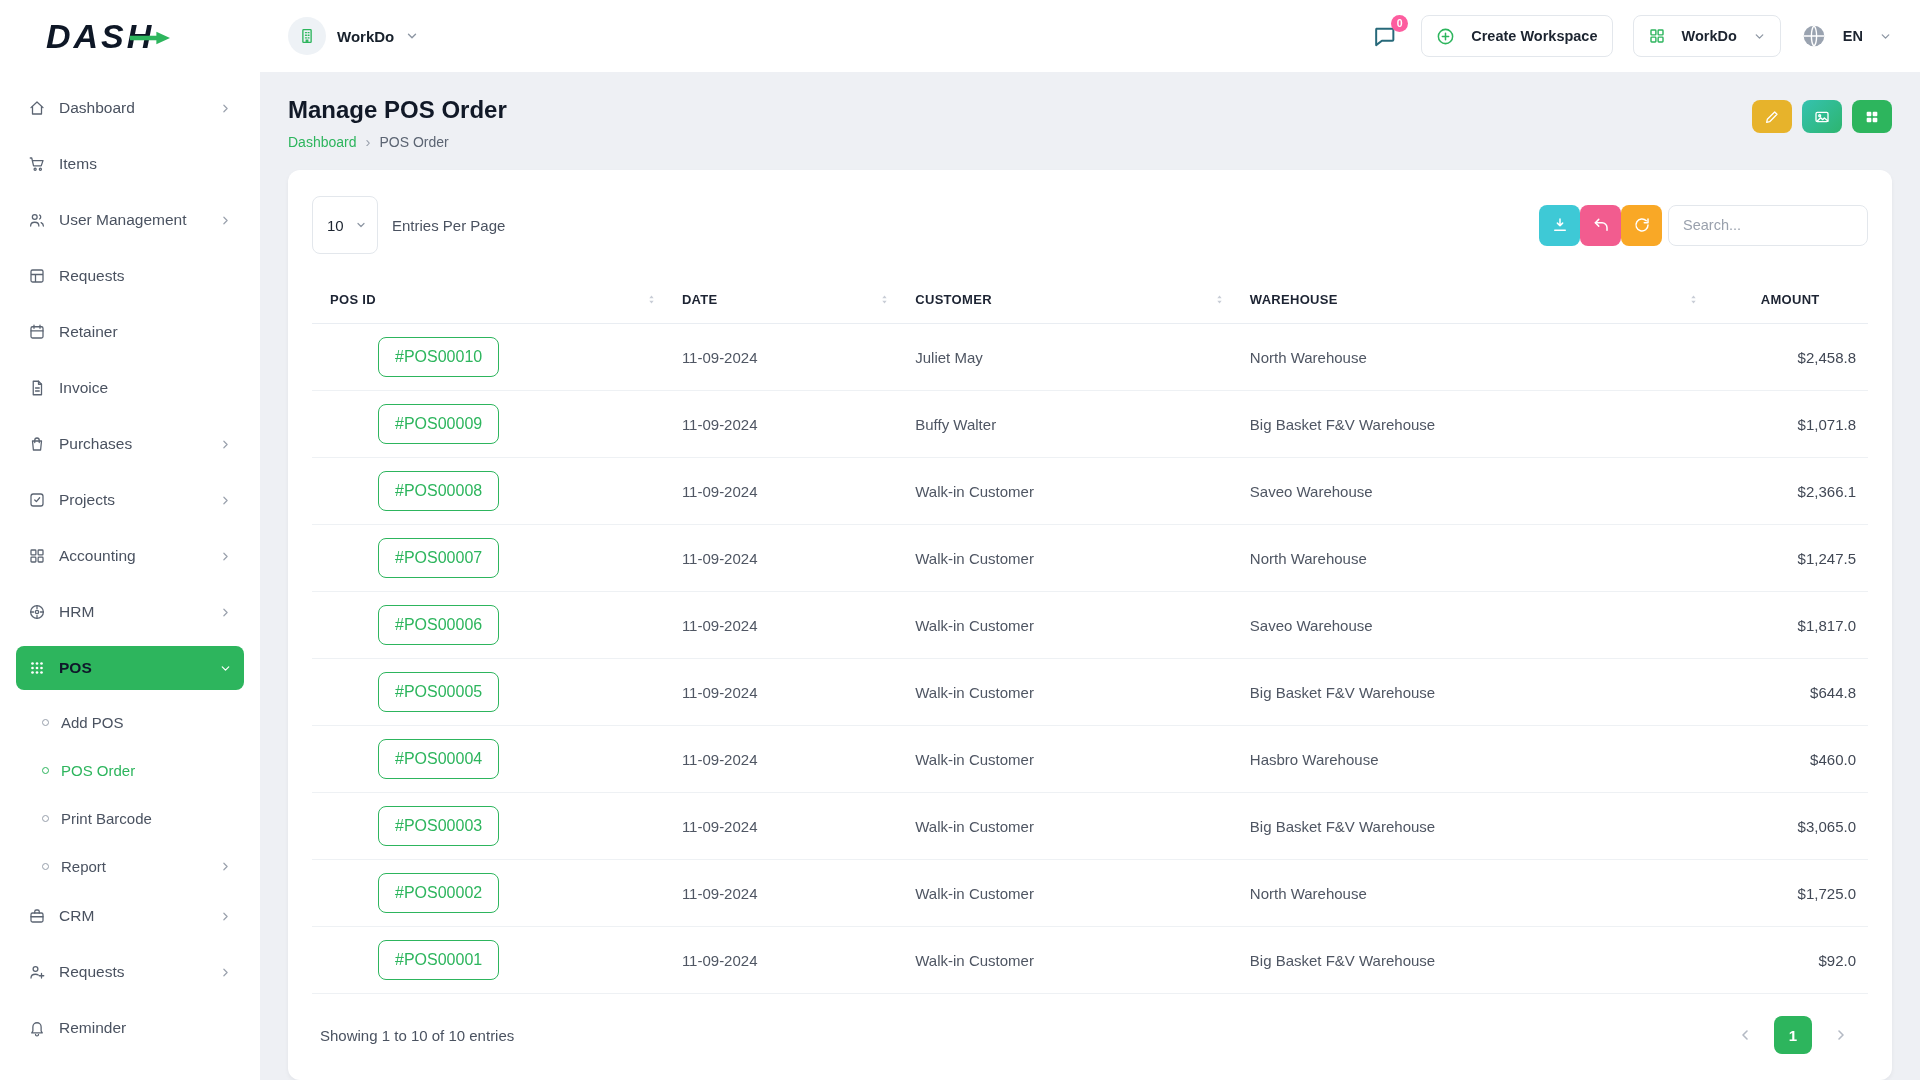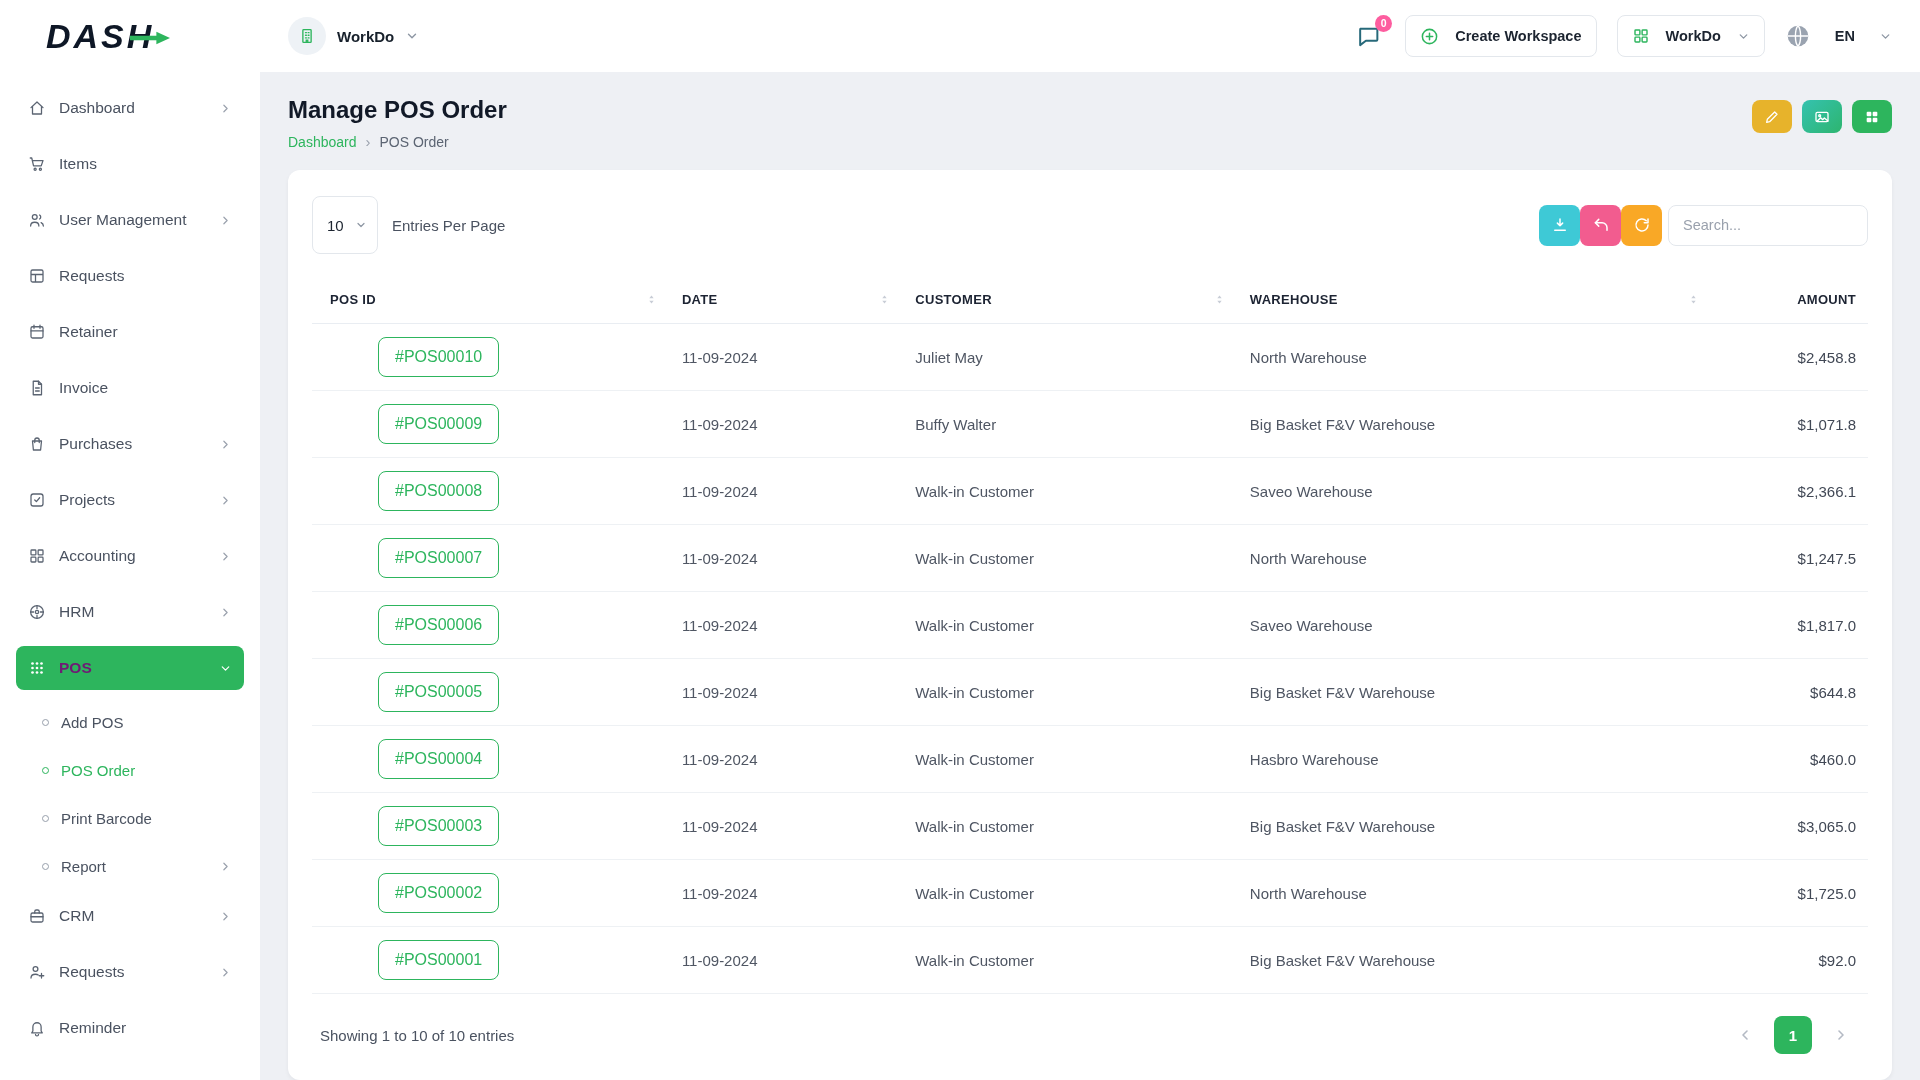--- a/index.html
+++ b/index.html
@@ -44,40 +44,40 @@
     background: #fd5d9f; color: #fff; border-radius: 9px;
     font-size: 10.5px; font-weight: 700;
     display: grid; place-items: center;
   }
   .hdr-btn {
     height: 42px; background: #fff; border: 1px solid #e3e7ec; border-radius: 8px;
     display: flex; align-items: center; gap: 16px; padding: 0 14px;
     font-size: 14.5px; font-weight: 600; color: #1c2430; cursor: pointer;
   }
   .lang-btn {
-    display: flex; align-items: center; gap: 24px; cursor: pointer;
+    display: flex; align-items: center; gap: 16px; cursor: pointer;
     font-size: 14.5px; font-weight: 600; color: #1c2430;
   }
 
   
   .layout { display: flex; height: calc(1080px - 72px); }
 
   
   .sidebar {
     width: 260px; flex: 0 0 260px; background: #fff;
     padding-top: 14px; overflow: hidden;
   }
   .nav-item {
     height: 44px; margin: 0 16px 12px; padding: 0 12px; border-radius: 8px;
     display: flex; align-items: center; gap: 13px;
     font-size: 15.5px; color: #4a5260; cursor: pointer;
   }
   .nav-item .nav-icon { color: #5b6472; display: grid; place-items: center; }
   .nav-item .nav-chev { margin-left: auto; color: #9aa1ad; }
-  .nav-item.active { background: #2db55d; color: #701a75; font-weight: 700; }
+  .nav-item.active { background: #2db55d; color: #0f172a; font-weight: 700; }
   .nav-item.active .nav-icon, .nav-item.active .nav-chev { color: #fff; }
 
   .sub-item {
     height: 40px; margin: 0 16px 8px 36px; padding: 0 12px 0 6px;
     display: flex; align-items: center; gap: 12px; border-radius: 8px;
     font-size: 15px; color: #4a5260; cursor: pointer;
   }
   .bullet {
     width: 7px; height: 7px; border-radius: 50%;
     border: 1.5px solid #98a0ac; flex: 0 0 7px;
@@ -134,21 +134,21 @@
   .search-input::placeholder { color: #9aa1ad; }
 
   
   table { width: 100%; border-collapse: collapse; }
   thead th {
     text-align: left; padding: 14px 12px 16px;
     font-size: 13px; font-weight: 700; color: #1d2433; letter-spacing: .3px;
     border-bottom: 1px solid #e9edf2;
   }
   th .th-flex { display: flex; align-items: center; justify-content: space-between; gap: 8px; }
-  th.col-amount { text-align: right; }
+  th.col-amount { text-align: center; }
   tbody td {
     padding: 13px 12px; border-bottom: 1px solid #eef1f4;
     font-size: 15px; color: #4f5663; vertical-align: middle;
   }
   td.cell-amount { text-align: right; color: #414855; }
   .pos-pill {
     display: inline-block; border: 1px solid #2db55d; color: #2db55d;
     background: #fff; border-radius: 8px; padding: 10px 16px;
     font-size: 16px; cursor: pointer; margin-left: 48px;
   }

